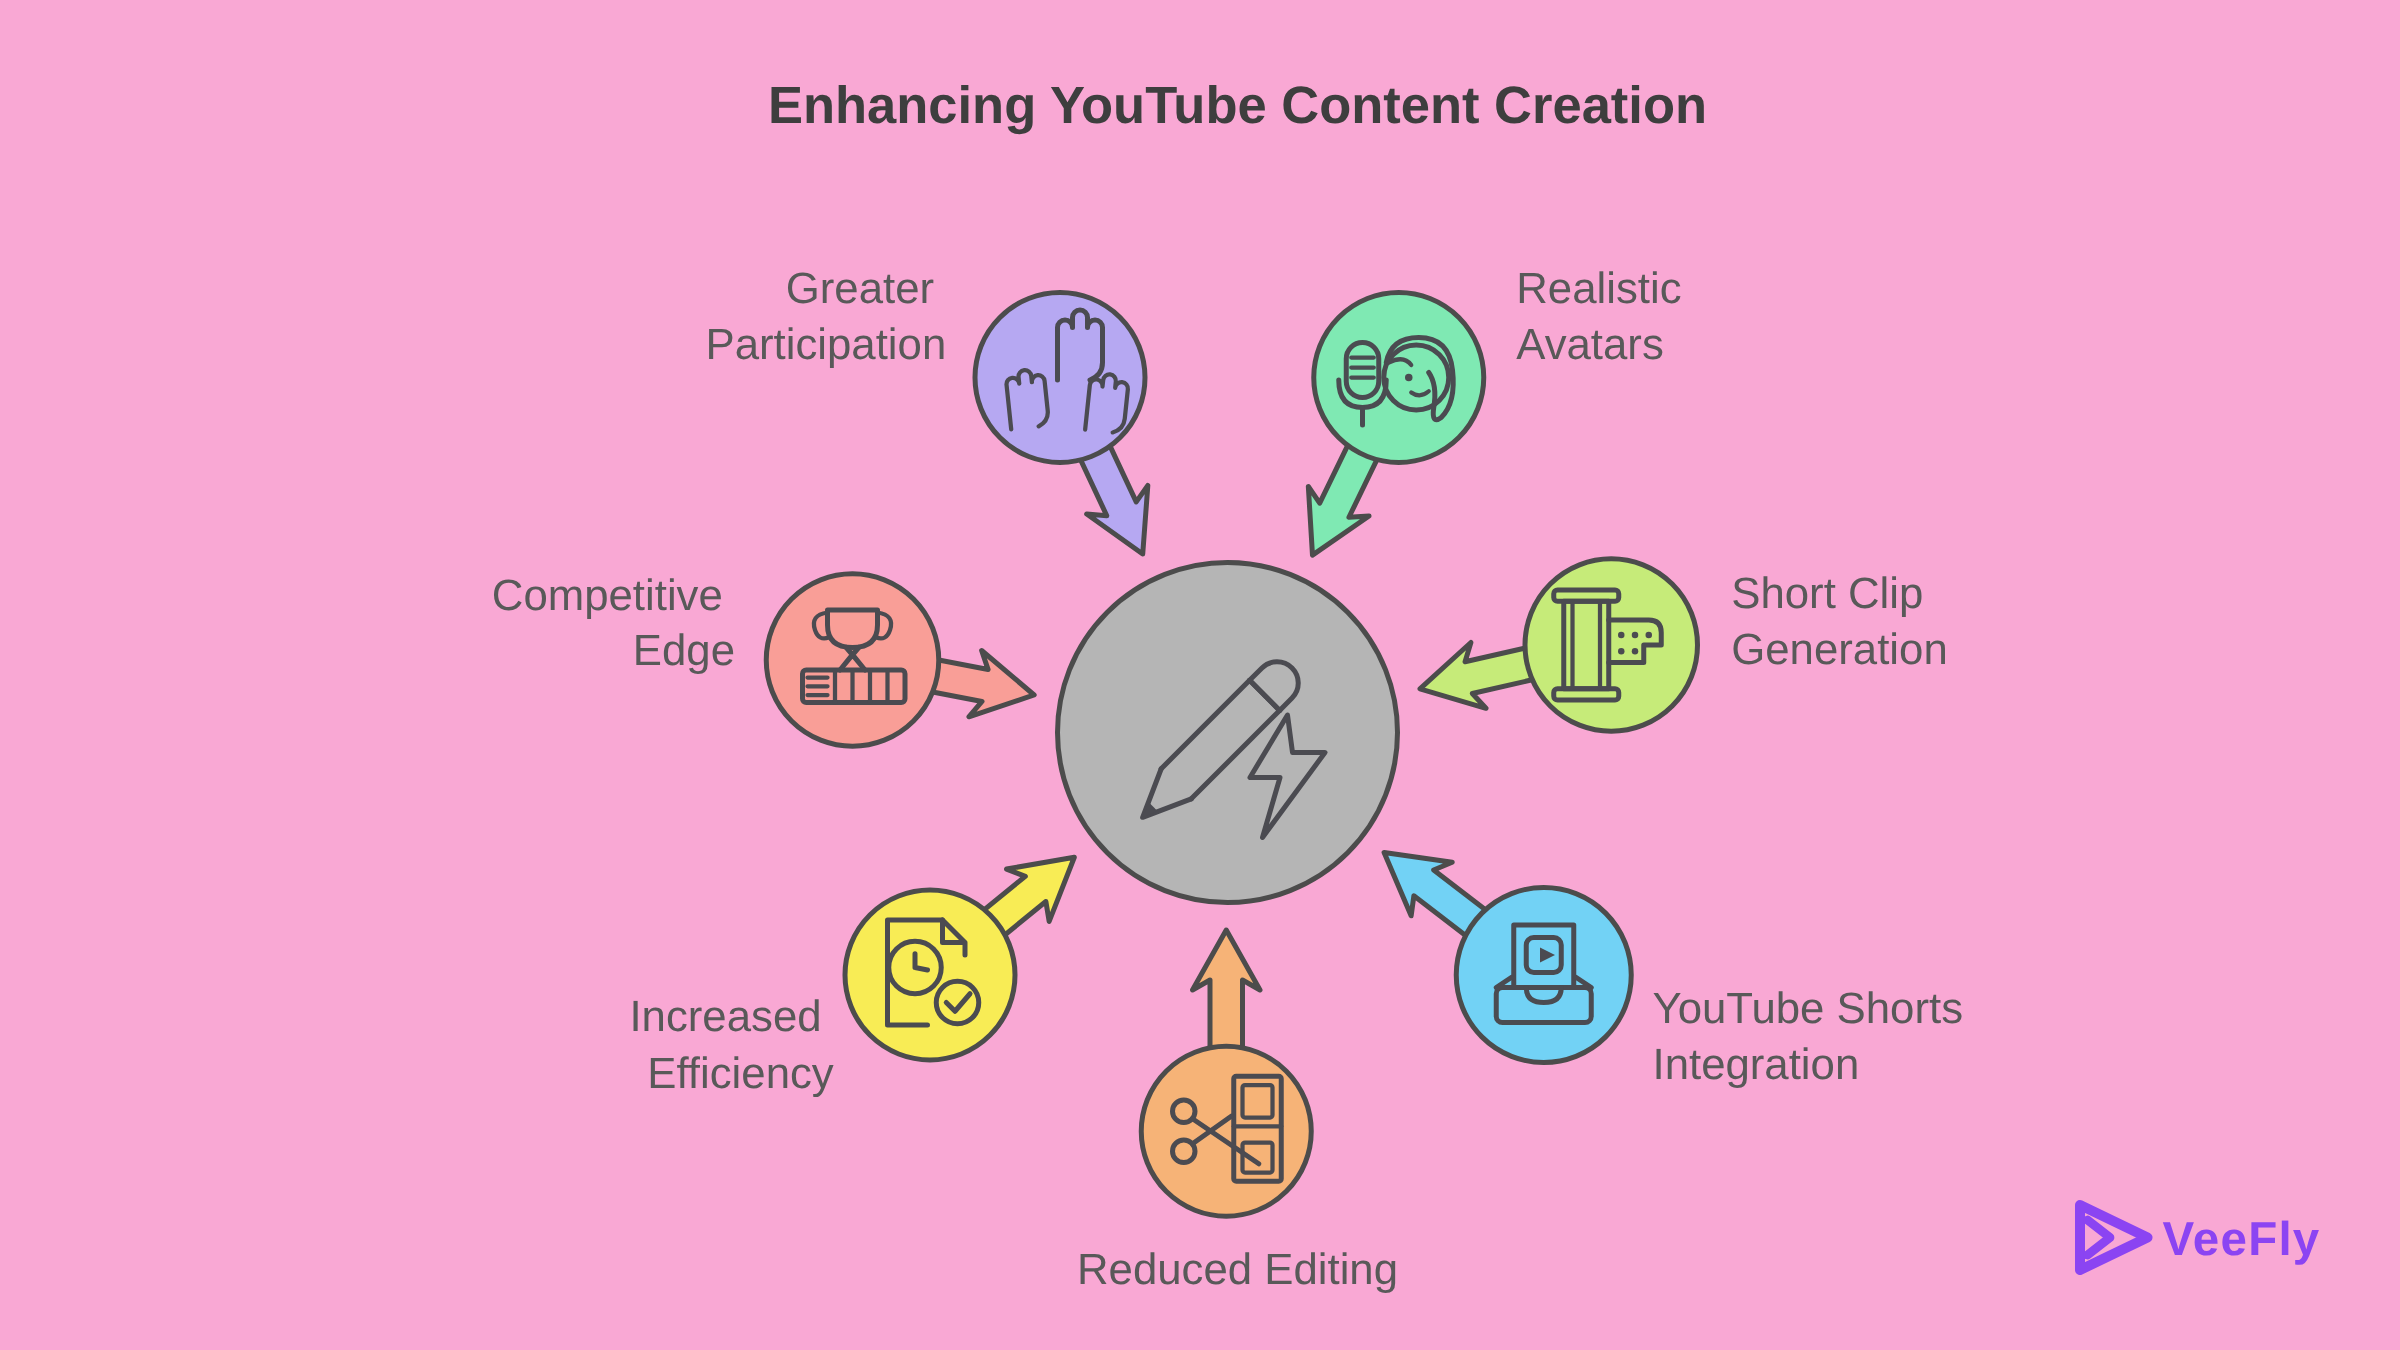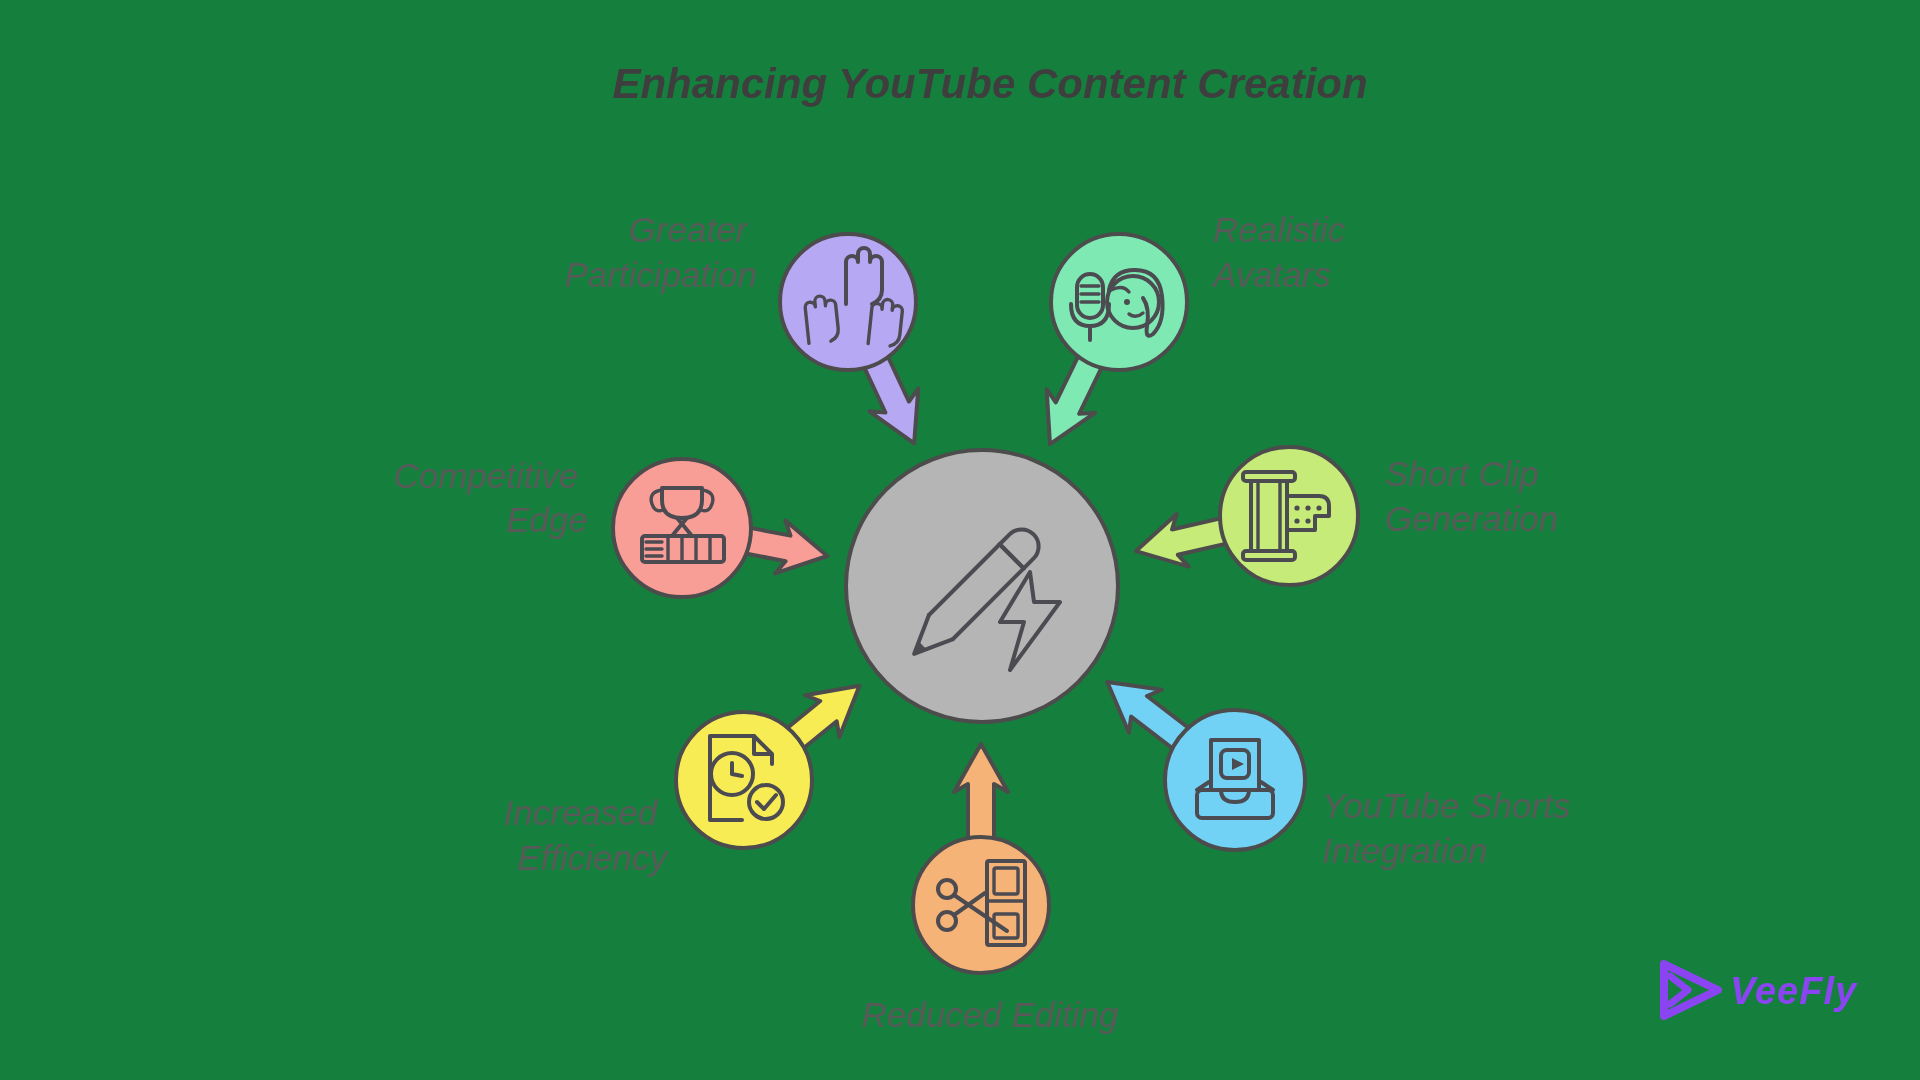--- a/index.html
+++ b/index.html
@@ -1,17 +1,17 @@
 <!DOCTYPE html>
 <html><head>
 <meta charset="utf-8">
 <style>
   html,body{margin:0;padding:0;background:#ffffff;}
-  .stage{position:relative;width:1920px;height:1080px;background:#15803d;overflow:hidden;
-         font-family:"Liberation Sans", sans-serif;font-style:italic;}
+  .stage{position:relative;width:1920px;height:1080px;background:#f9a8d4;overflow:hidden;
+         font-family:"Liberation Sans", sans-serif;}
   svg{display:block;}
   .title-text{font-family:"Liberation Sans", sans-serif;font-weight:bold;font-size:42px;}
   .label-text{font-family:"Liberation Sans", sans-serif;font-size:35px;}
   .spoke-circle{stroke:#4c4c4c;stroke-width:4;}
   .arrow{stroke:#4c4c4c;stroke-width:4;stroke-linejoin:round;}
   .icon{stroke:#4b4b51;stroke-width:4;fill:none;stroke-linecap:round;stroke-linejoin:round;}
   .icon-thin{stroke-width:3.4;}
   .ink{fill:#4b4b51;stroke:none;}
   .brand-text{font-family:"Liberation Sans", sans-serif;font-weight:bold;font-size:38px;letter-spacing:1px;}
   .brand-glyph{fill:none;stroke-linejoin:round;stroke-linecap:round;}

